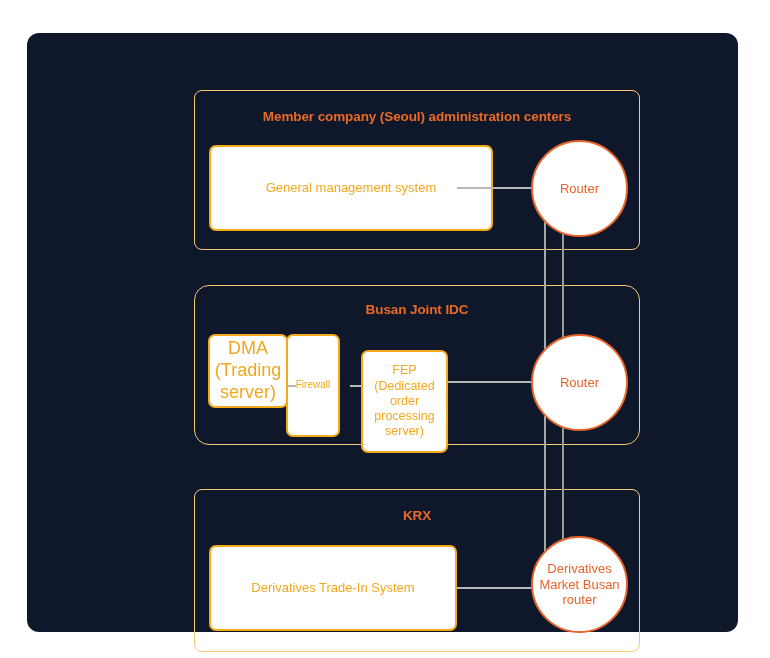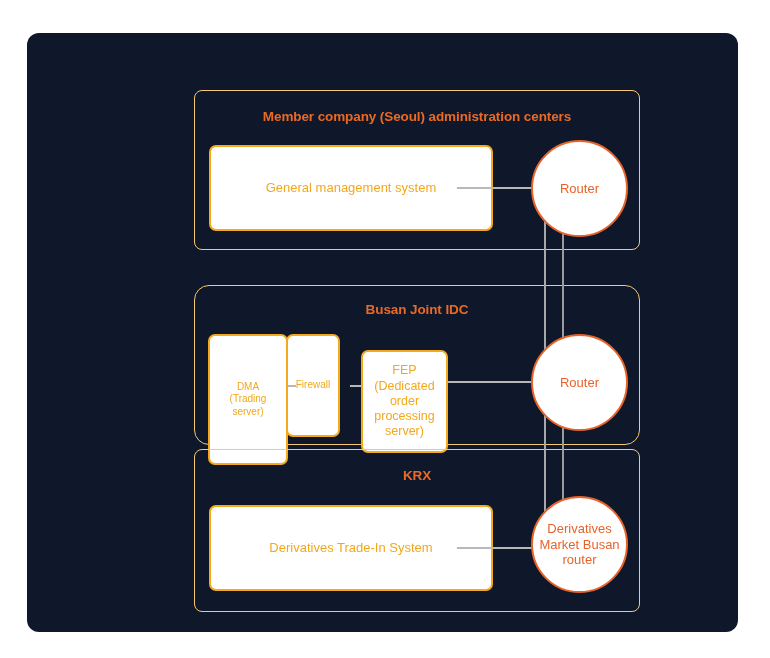--- a/index.html
+++ b/index.html
@@ -31,21 +31,21 @@
     position: absolute;
     left: 167px;
     width: 446px;
     border: 1.5px solid #f7c873;
     border-radius: 8px;
     box-sizing: border-box;
     background: transparent;
   }
   #zone-member { top: 57px;  height: 160px; }
   #zone-busan  { top: 252px; height: 160px; border-radius: 15px; }
-  #zone-krx    { top: 416px; height: 163px; }
+  #zone-krx    { top: 456px; height: 163px; }
 
   .zone-title {
     position: absolute;
     left: 0;
     right: 0;
     text-align: center;
     font-size: 13.5px;
     font-weight: bold;
     color: #ea6a25;
     letter-spacing: -0.1px;
@@ -70,36 +70,36 @@
     line-height: 1.22;
   }
 
   #box-general {
     left: 14px;  top: 54px;
     width: 284px; height: 86px;
     font-size: 13px;
   }
   #box-dma {
     left: 13px; top: 48px;
-    width: 80px; height: 131px;
-    font-size: 10px;
+    width: 80px; height: 74px;
+    font-size: 18px;
   }
   #box-firewall {
     left: 91px; top: 48px;
     width: 54px; height: 103px;
     font-size: 10px;
   }
   #box-fep {
     left: 166px; top: 64px;
     width: 87px; height: 103px;
     font-size: 12.5px;
   }
   #box-derivatives {
     left: 14px; top: 55px;
-    width: 284px; height: 86px;
+    width: 248px; height: 86px;
     font-size: 13px;
   }
 
   
   .router {
     position: absolute;
     border: 2.5px solid #e8632a;
     border-radius: 50%;
     background: #ffffff;
     box-sizing: border-box;

